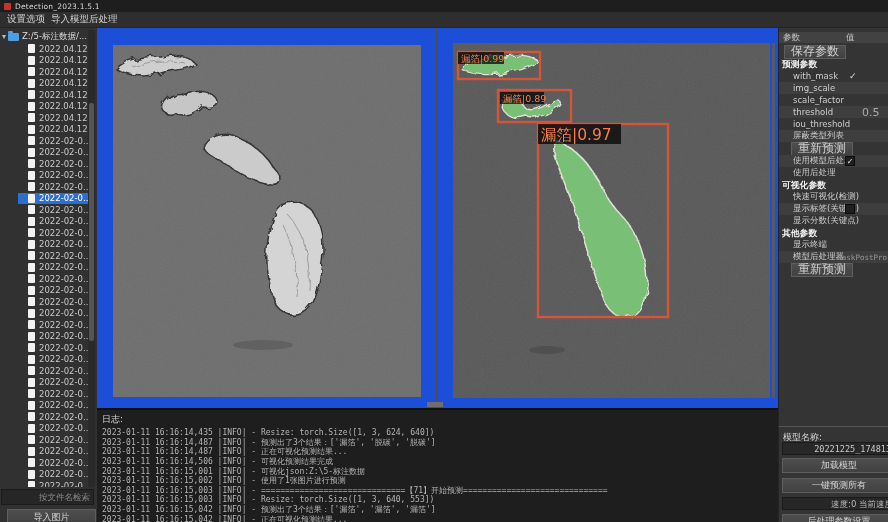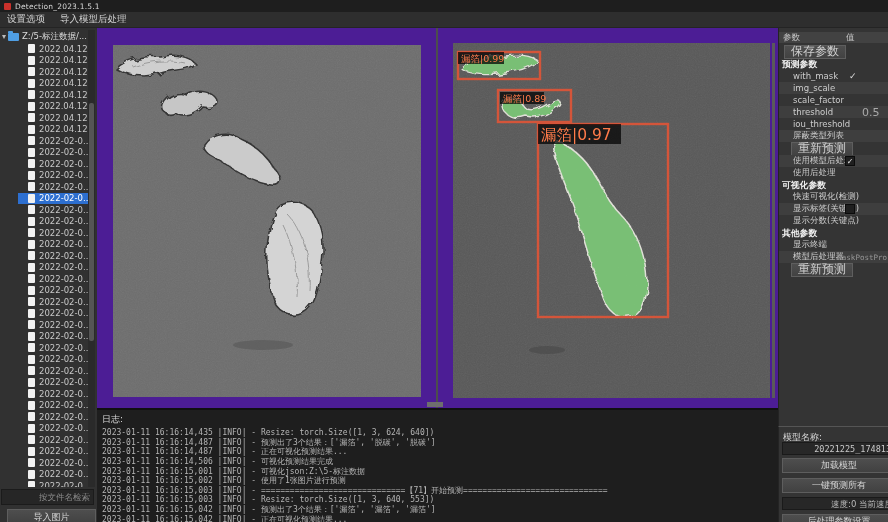--- a/index.html
+++ b/index.html
@@ -3,41 +3,41 @@
 <meta charset="utf-8">
 <style>
   * { margin:0; padding:0; box-sizing:border-box; }
   html,body { width:888px; height:522px; overflow:hidden; }
   body { position:relative; background:#2b2b2b; font-family:"DejaVu Sans","Liberation Sans",sans-serif; color:#ccc; }
 
   
   .titlebar { position:absolute; left:0; top:0; width:888px; height:12px; background:#1e1e1e; display:flex; align-items:center; }
   .app-icon { width:7px; height:7px; background:#c9312b; border-radius:1px; margin:0 4px 0 4px; }
   .title-text { font-size:7.5px; color:#d8d8d8; letter-spacing:.2px; }
-  .menubar { position:absolute; left:0; top:12px; width:888px; height:16px; background:#2e2e2e; display:flex; align-items:center; gap:15px; padding-left:7px; border-bottom:1px solid #242424; }
+  .menubar { position:absolute; left:0; top:12px; width:888px; height:16px; background:#2e2e2e; display:flex; align-items:center; gap:6px; padding-left:7px; border-bottom:1px solid #242424; }
   .menu-item { font-size:9.5px; color:#d5d5d5; cursor:default; }
 
   
   .sidebar { position:absolute; left:0; top:28px; width:97px; height:494px; background:#313131; }
   .tree { position:absolute; left:0; top:2px; width:88px; height:457px; overflow:hidden; }
   .tree-root { display:flex; align-items:center; height:13px; padding-left:2px; color:#ddd; font-size:8.5px; white-space:nowrap; }
   .caret { font-size:8px; color:#bbb; margin-right:2px; }
   .folder-icon { position:relative; width:11px; height:8px; background:#4f9ee3; border-radius:1px; margin-right:3px; flex:none; }
   .folder-icon::before { content:""; position:absolute; left:0; top:-2px; width:5px; height:2px; background:#4f9ee3; border-radius:1px 1px 0 0; }
   .tree-item { display:flex; align-items:center; height:11.5px; margin-left:18px; width:70px; font-size:8.5px; color:#c8c8c8; white-space:nowrap; overflow:hidden; }
   .tree-item .file-icon { width:7px; height:9px; background:#f2f2f2; border-radius:1px; margin:0 4px 0 10px; flex:none; }
   .tree-item.selected { background:#2d6fd0; color:#fff; }
   .tree-scrollbar { position:absolute; left:88px; top:2px; width:7px; height:457px; background:#2a2a2a; }
   .tree-scrollbar .thumb { position:absolute; left:1px; top:16%; width:5px; height:52%; background:#555; border-radius:2px; }
   .search-input { position:absolute; left:1px; top:461px; width:93px; height:16px; background:#262626; border:1px solid #1b1b1b; color:#bbb; font-size:8.5px; padding:0 3px; font-family:inherit;text-align:right; }
   .search-input::placeholder { color:#8a8a8a; }
   .import-btn { position:absolute; left:7px; top:481px; width:89px; height:16px; background:linear-gradient(#4e4e4e,#414141); border:1px solid #5e5e5e; color:#d6d6d6; font-size:9px; font-family:inherit; }
 
   
-  .center { position:absolute; left:97px; top:28px; width:681px; height:468px; background:#4c1d95; }
+  .center { position:absolute; left:97px; top:28px; width:681px; height:468px; background:#1d4ed8; }
   .img-panel { position:absolute; overflow:hidden; }
   .img-left  { left:16px;  top:17px; width:308px; height:352px; }
   .img-right { left:356px; top:15px; width:317px; height:355px; }
   .divider { position:absolute; left:339px; top:0; width:2px; height:380px; background:#4d4d4d; }
   .scroll-foot { position:absolute; left:330px; top:374px; width:16px; height:5px; background:#6e6e6e; }
   .vscroll { position:absolute; left:675px; top:15px; width:3px; height:355px; background:#5a5a5a; }
 
   
   .log { position:absolute; left:97px; top:408px; width:681px; height:114px; background:#1e1e1e; border-top:2px solid #101010; overflow:hidden; }
   .log-title { font-size:9px; color:#d8d8d8; margin:3px 0 2px 5px; }

